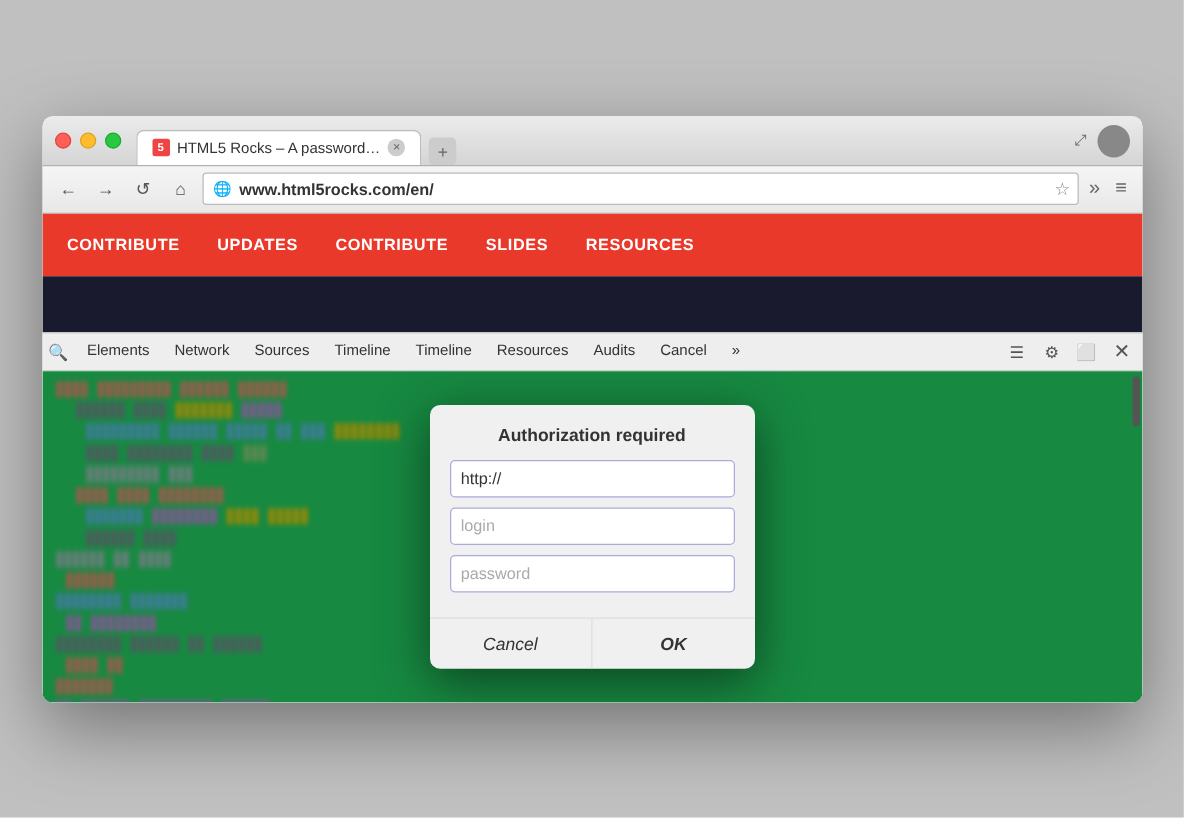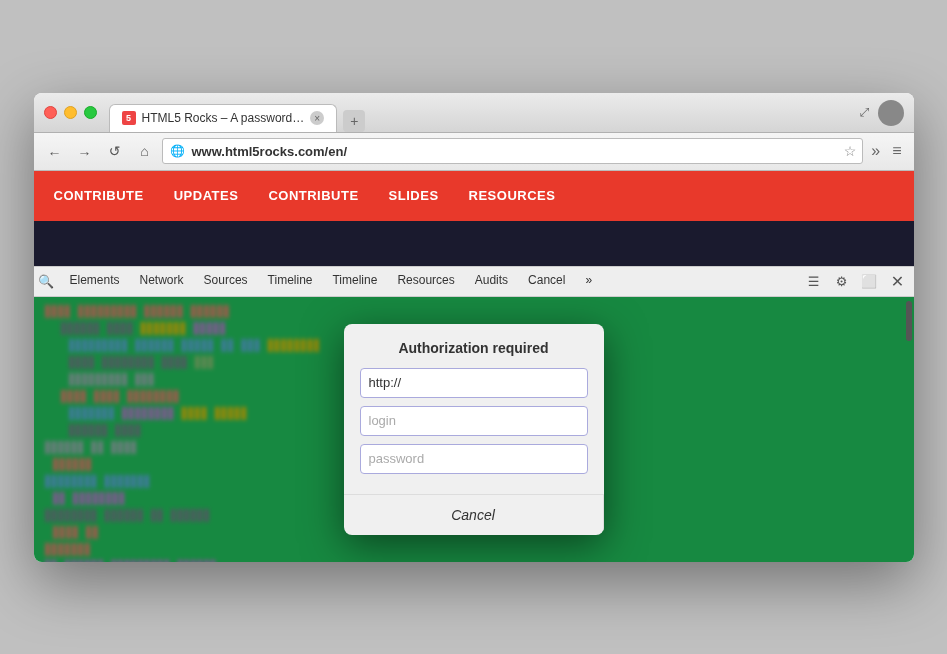--- a/index.html
+++ b/index.html
@@ -476,20 +476,21 @@
       <div class="dialog-overlay">
         <div class="dialog">
           <div class="dialog-header">
             <div class="dialog-title">Authorization required</div>
             <input class="dialog-input" type="text" value="http://" placeholder="http://" style="">
             <input class="dialog-input" type="text" placeholder="login" style="">
             <input class="dialog-input" type="password" placeholder="password" style="">
           </div>
           <div class="dialog-footer">
             <button class="dialog-btn dialog-btn-cancel">Cancel</button>
+            <button class="dialog-btn dialog-btn-ok">OK</button>
           </div>
         </div>
       </div>
 
       <div class="scrollbar-y"></div>
     </div>
   </div>
 
 </div>
 

